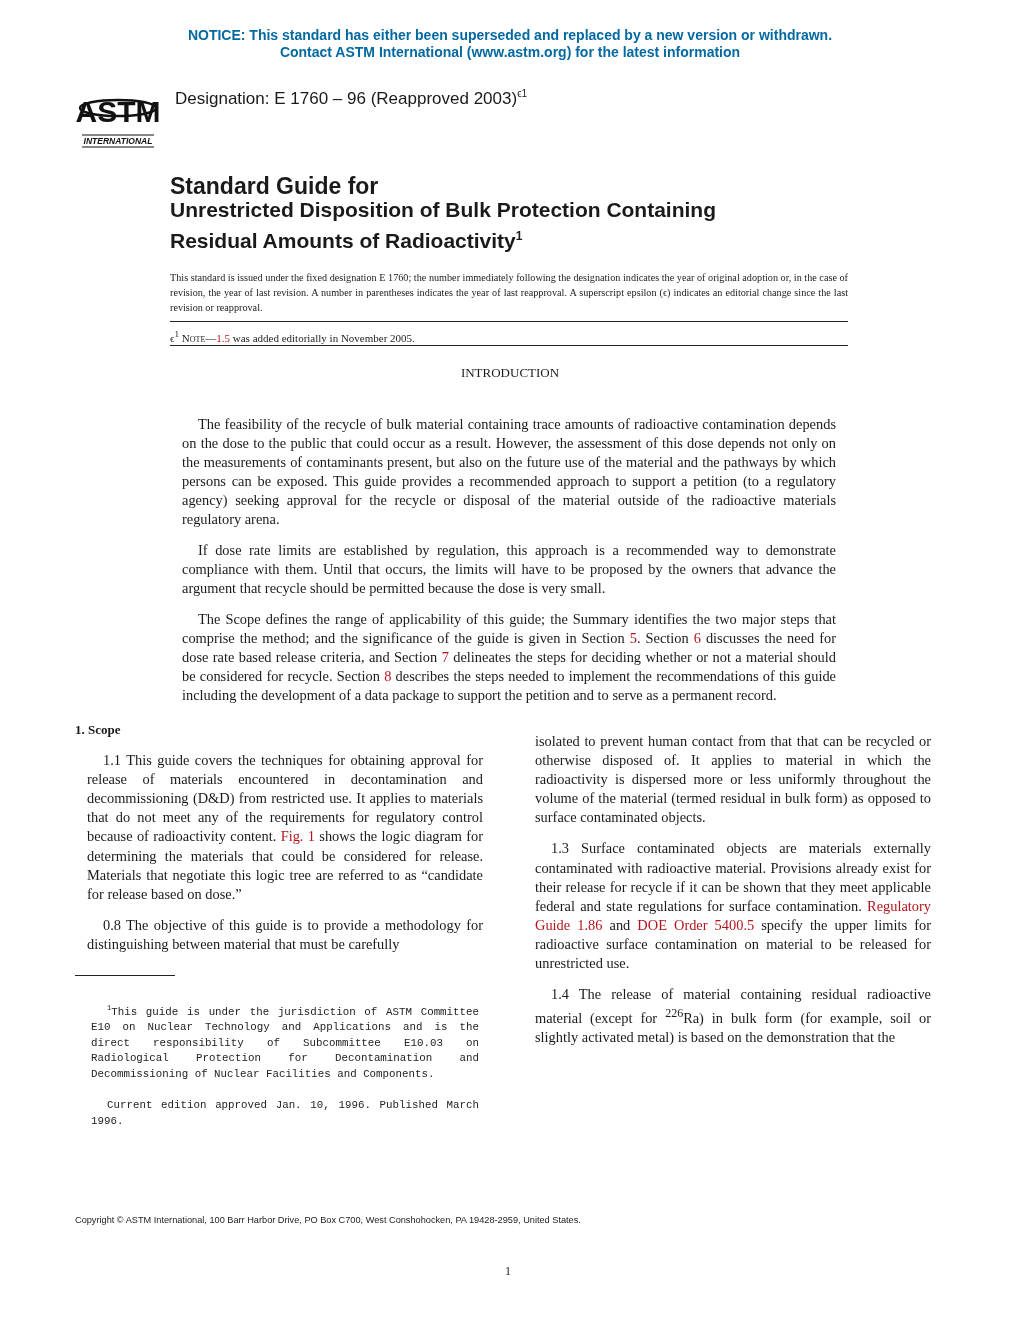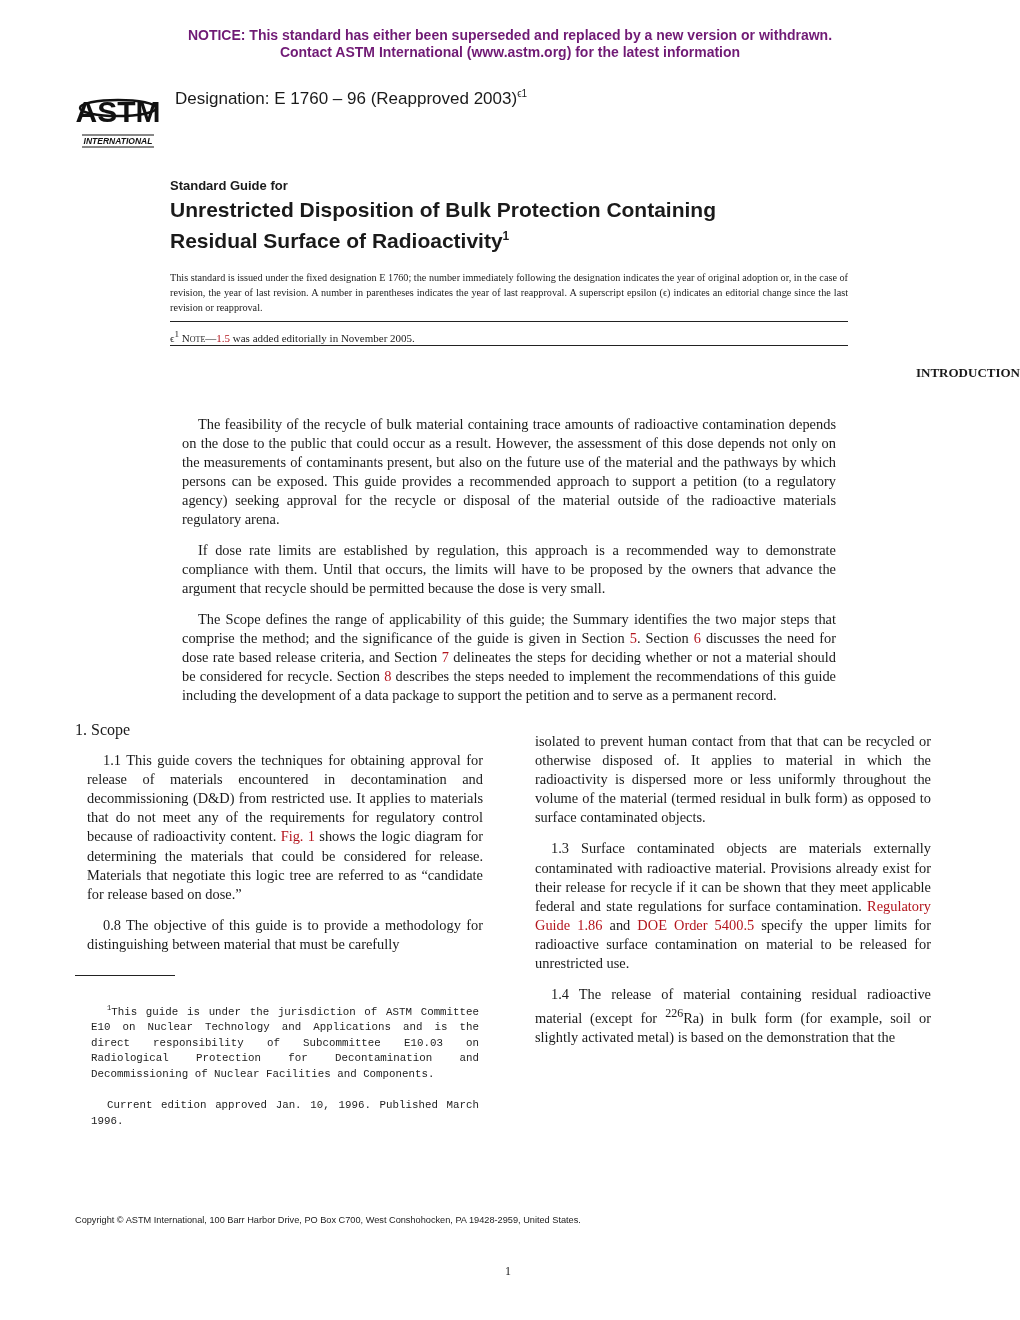--- a/index.html
+++ b/index.html
@@ -1,42 +1,42 @@
 <!DOCTYPE html>
 <html><head>
 <meta charset="utf-8">
 <style>
   html, body { margin: 0; padding: 0; background: #ffffff; }
   body { width: 1020px; height: 1320px; position: relative; overflow: hidden; color: #1a1a1a; }
   .notice { position: absolute; top: 27px; left: 0; width: 1020px; text-align: center;
-    font-family: "Liberation Sans", sans-serif; font-weight: bold; color: #701a75; font-size: 14px; line-height: 17px; }
+    font-family: "Liberation Sans", sans-serif; font-weight: bold; color: #0369a1; font-size: 14px; line-height: 17px; }
   .logo { position: absolute; left: 76px; top: 80px; width: 84px; height: 68px; }
   .designation { position: absolute; left: 175px; top: 88px; font-family: "Liberation Sans", sans-serif;
     font-size: 17px; color: #1a1a1a; }
   .designation sup { font-size: 10px; }
   .title-block { position: absolute; left: 170px; top: 175px; font-family: "Liberation Sans", sans-serif; color: #1a1a1a; }
-  .title-pre { font-size: 13px; font-weight: bold; line-height: 22px; }
+  .title-pre { font-size: 23px; font-weight: bold; line-height: 22px; }
   .title-main { font-size: 21px; font-weight: bold; line-height: 26px; }
   .title-main sup { font-size: 12px; }
   .issued { position: absolute; left: 170px; top: 270px; width: 678px; font-family: "Liberation Serif", serif;
     font-size: 10.2px; line-height: 15px; text-align: justify; color: #222; }
   .rule { position: absolute; left: 170px; width: 678px; height: 0; border-top: 1px solid #222; }
   .enote { position: absolute; left: 170px; top: 329px; font-family: "Liberation Serif", serif; font-size: 11px; color: #222; }
   .link { color: #b3141c; }
   .smallcaps { font-variant: small-caps; }
-  .intro-h { position: absolute; left: 0; width: 1020px; top: 365px; text-align: right;
-    font-family: "Liberation Serif", serif; font-weight: bold; font-size: 13px; }
+  .intro-h { position: absolute; left: 0; width: 1020px; top: 365px; text-align: center;
+    font-family: "Liberation Serif", serif; font-weight: normal; font-size: 13px; }
   .intro { position: absolute; left: 170px; top: 403px; width: 678px; font-family: "Liberation Serif", serif;
     font-size: 14.4px; line-height: 19px; text-align: justify; }
   .intro p, .col p { margin: 12px; text-indent: 16px; }
   .col { position: absolute; top: 720px; width: 420px; font-family: "Liberation Serif", serif;
     font-size: 14.4px; line-height: 19.1px; text-align: justify; }
   .col-left { left: 75px; }
   .col-right { left: 523px; }
-  .sec-h { font-weight: normal; font-size: 16px; margin-bottom: 12px; }
+  .sec-h { font-weight: bold; font-size: 13px; margin-bottom: 12px; }
   .col-right p.cont { text-indent: 0; }
   .fn-rule { position: absolute; left: 75px; top: 975px; width: 100px; border-top: 1px solid #222; }
   .footnote { position: absolute; left: 75px; top: 985px; width: 420px; font-family: "Liberation Serif", serif;
     font-size: 10.8px; line-height: 15.5px; text-align: justify; color: #222; }
   .footnote p { margin: 16px; text-indent: 16px; font-family: Liberation Mono, monospace; }
   .footnote sup { font-size: 7px; }
   .copyright { position: absolute; left: 75px; top: 1215px; font-family: "Liberation Sans", sans-serif;
     font-size: 9.2px; color: #222; }
   .pagenum { position: absolute; left: 505px; top: 1264px; font-family: "Liberation Serif", serif; font-size: 12px; color: #222; }
 </style>
@@ -58,21 +58,21 @@
   </svg>
 </div>
 
 <div class="designation">
   <span>Designation: E 1760 – 96 (Reapproved 2003)</span><sup>ϵ1</sup>
 </div>
 
 <div class="title-block">
   <div class="title-pre">Standard Guide for</div>
   <div class="title-main">Unrestricted Disposition of Bulk Protection Containing</div>
-  <div class="title-main"><span>Residual Surface of Radioactivity</span><sup>1</sup></div>
+  <div class="title-main"><span>Residual Amounts of Radioactivity</span><sup>1</sup></div>
 </div>
 
 <div class="issued">This standard is issued under the fixed designation E 1760; the number immediately following the designation indicates the year of original adoption or, in the case of revision, the year of last revision. A number in parentheses indicates the year of last reapproval. A superscript epsilon (ϵ) indicates an editorial change since the last revision or reapproval.</div>
 
 <div class="rule" style="top:321px"></div>
 <div class="enote">
   <span>ϵ</span><sup>1</sup>
   <span class="smallcaps">Note</span><span>—</span><a class="link">1.5</a><span> was added editorially in November 2005.</span>
 </div>
 <div class="rule" style="top:345px"></div>

